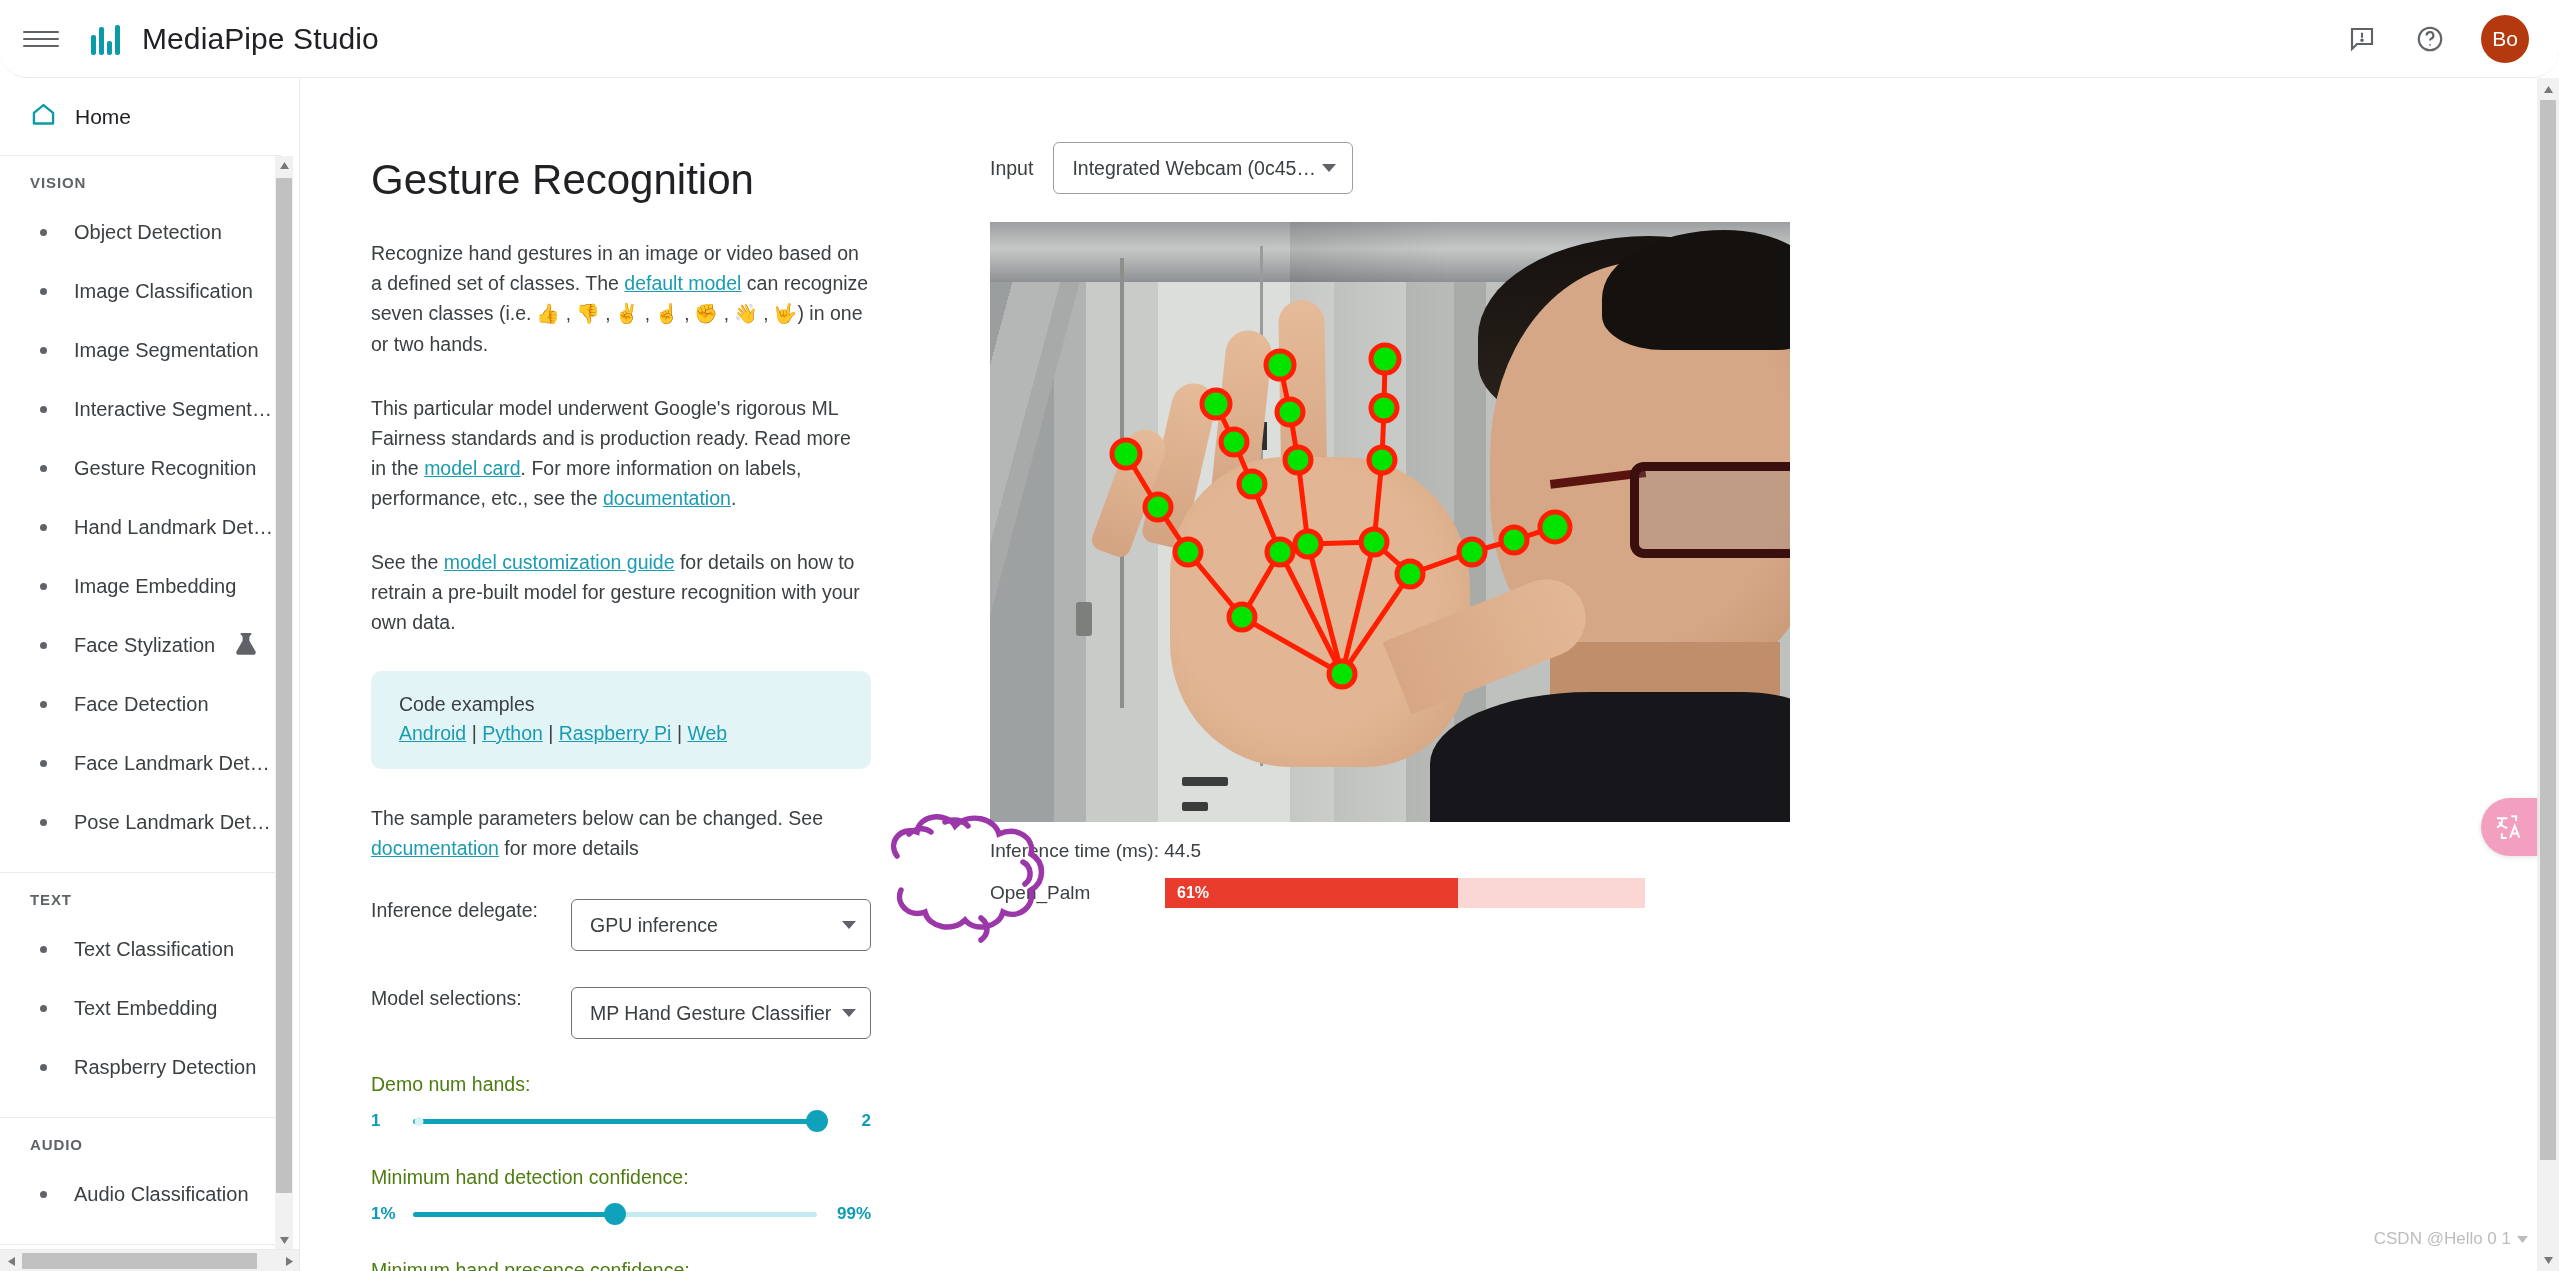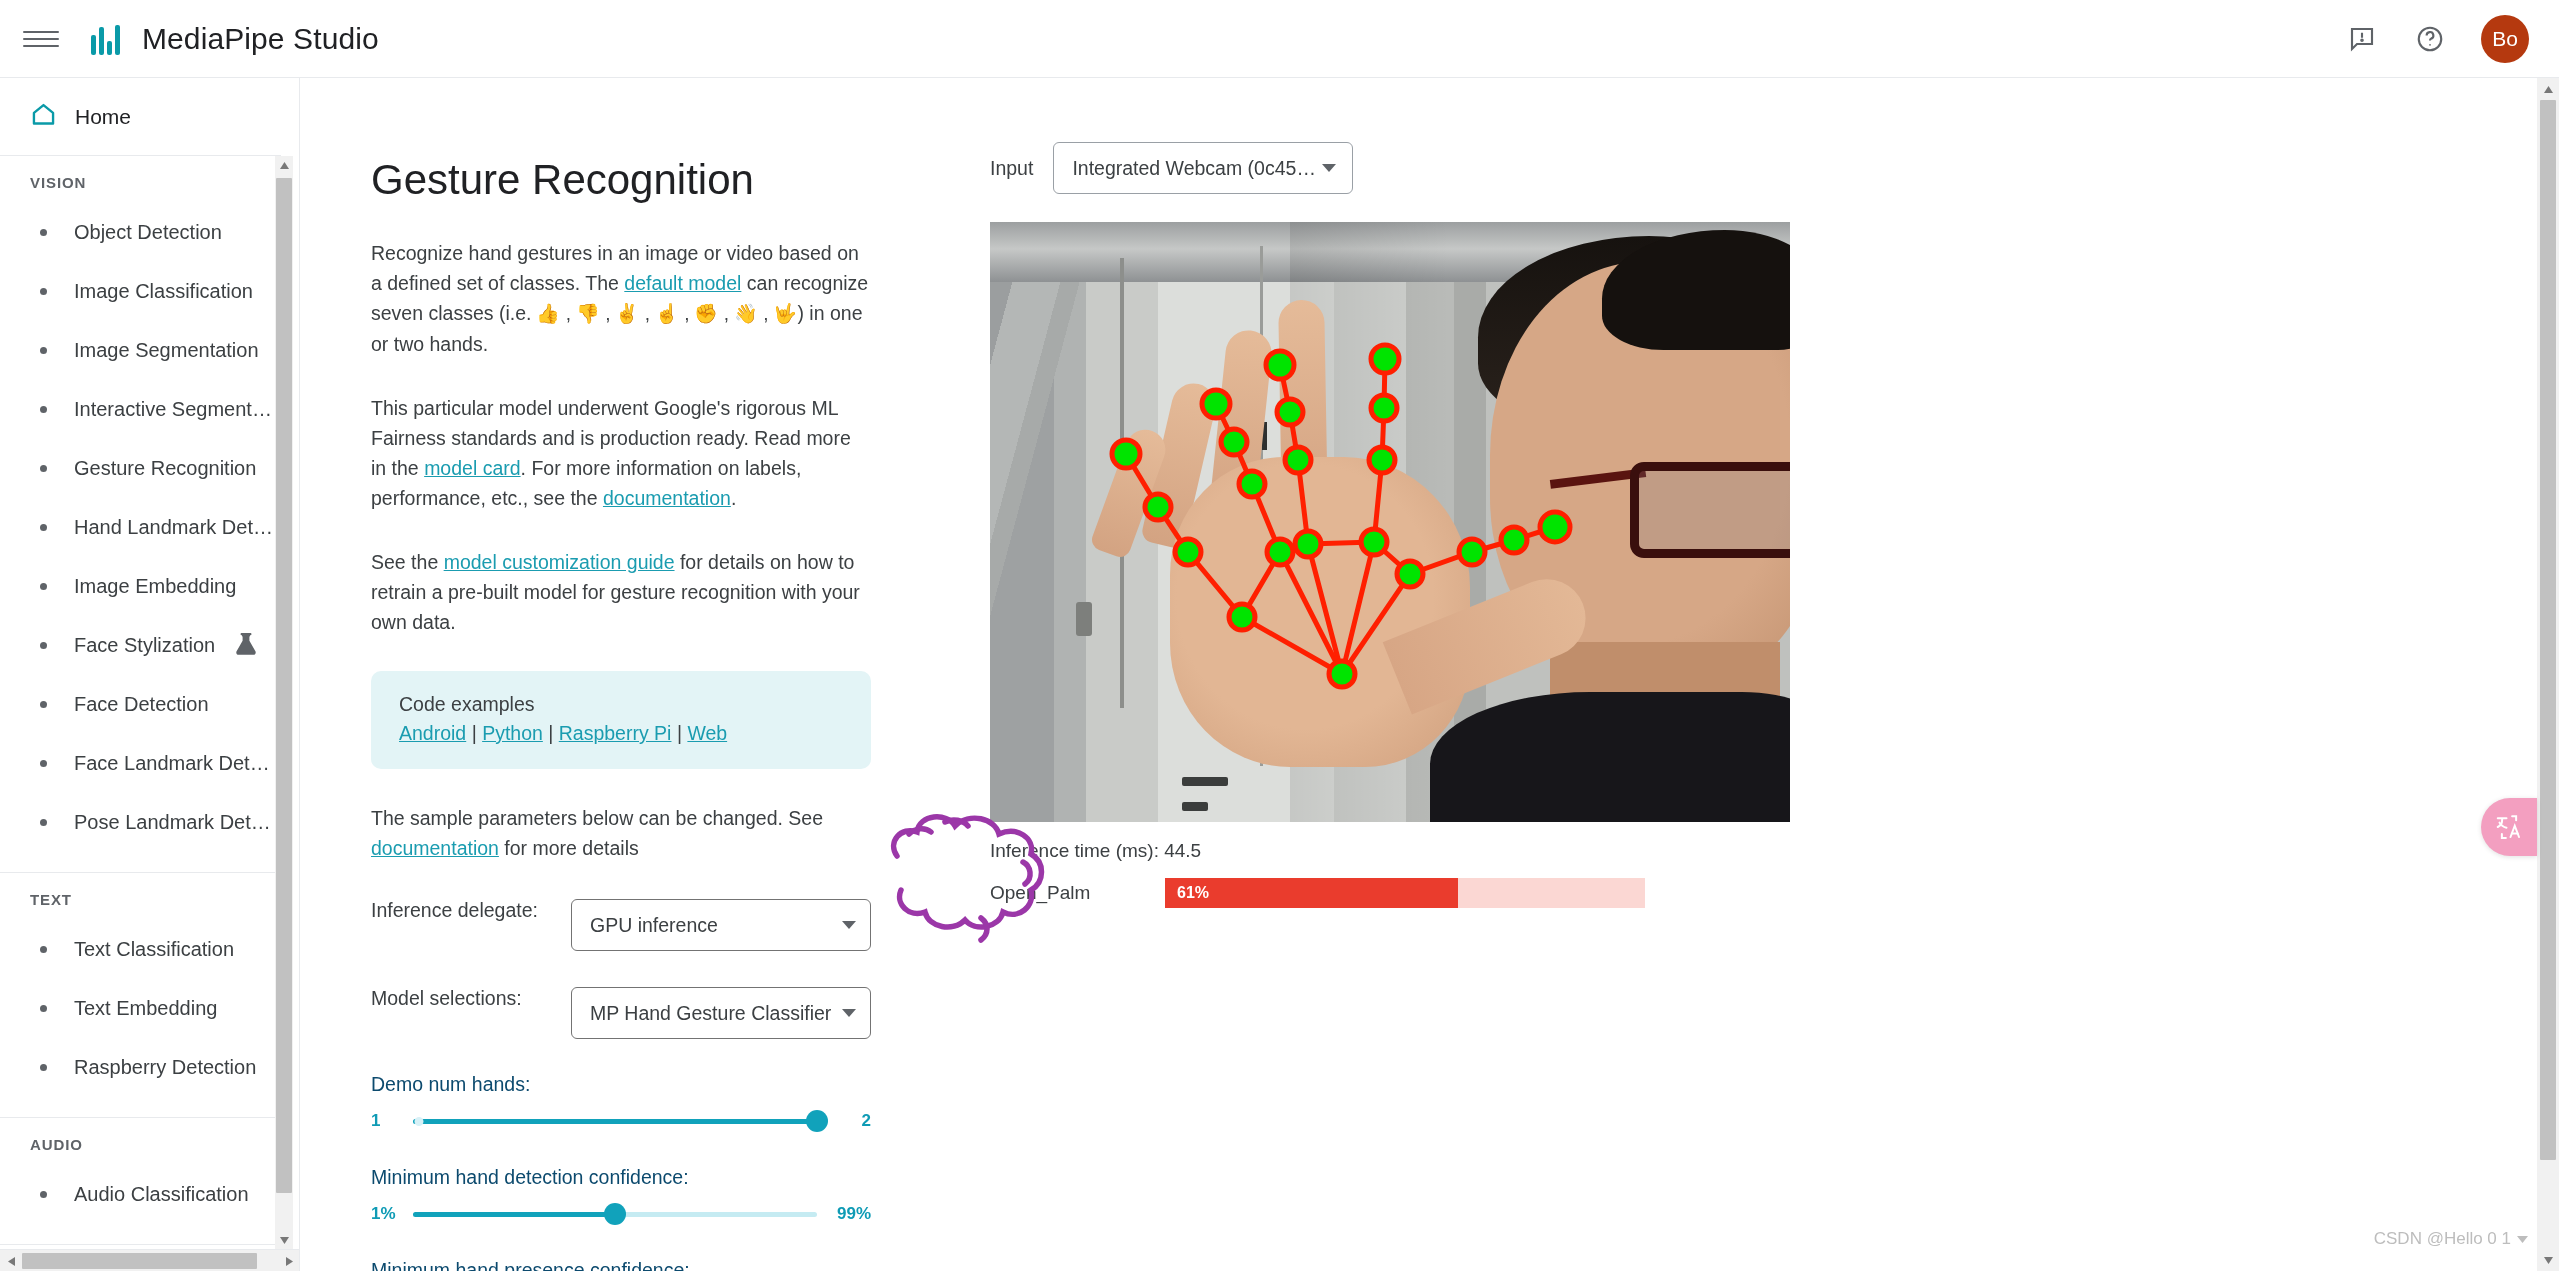--- a/index.html
+++ b/index.html
@@ -7,21 +7,21 @@
     width: 2559px; height: 1271px;
     font-family: "Liberation Sans", sans-serif;
     background: #ffffff; overflow: hidden;
   }
   body { position: relative; }
 
   
   #topbar {
     position: absolute; top: 0; left: 0; width: 2559px; height: 78px;
     background: #fff; border-bottom: 1px solid #e8eaed;
-    display: flex; align-items: center; z-index: 30;
+    display: flex; align-items: center; z-index: 30; border-radius: 27px;
   }
   #hamburger { margin-left: 23px; width: 36px; height: 36px;
     display:flex; flex-direction:column; justify-content:center; gap:5px; cursor:pointer; }
   #hamburger i { display:block; height:2px; background:#5f6368; border-radius:1px; }
   #brand-logo { margin-left: 32px; display:flex; align-items:flex-end; gap:3px; height:32px; }
   #brand-logo span { display:block; width:5px; background:#0a9aa8; border-radius:2px; }
   #brand-title {
     margin-left: 22px; font-size: 30px; color: #202124; letter-spacing: .1px;
   }
   #topbar-right {
@@ -105,21 +105,21 @@
   .fieldlabel { font-size: 19.5px; color:#3c4043; width: 200px; flex:none; }
   .select {
     flex:1; height: 52px; border:1px solid #737373; border-radius: 6px; background:#fff;
     display:flex; align-items:center; padding: 0 14px 0 18px; cursor:pointer;
     font-size: 19.5px; color:#3c4043;
   }
   .select .val { flex:1; white-space:nowrap; overflow:hidden; text-overflow:ellipsis; }
   .caret { width:0;height:0;border-left:7px solid transparent;border-right:7px solid transparent;
     border-top:8px solid #5f6368; flex:none; margin-left:6px; }
 
-  .slider-label { margin: 34px 0 0 71px; font-size: 19.5px; color:#0c4a6e; }
+  .slider-label { margin: 34px 0 0 71px; font-size: 19.5px; color:#4d7c0f; }
   .slider-row { margin: 14px 0 0 71px; width: 500px; display:flex; align-items:center; }
   .s-min, .s-max { font-size: 17px; color:#0f9bb5; font-weight: bold; flex:none; }
   .s-min { width: 34px } .s-max { width: 46px; text-align:right }
   .track { position:relative; flex:1; height: 22px; margin: 0 8px; display:flex; align-items:center; }
   .track .bg { position:absolute; left:0; right:0; height:5px; background:#c5ebf2; border-radius:3px; }
   .track .fill { position:absolute; left:0; height:5px; background:#11a2bb; border-radius:3px; }
   .track .knob {
     position:absolute; width: 22px; height: 22px; border-radius:50%; background:#11a2bb;
     transform: translateX(-50%); cursor:pointer;
   }

